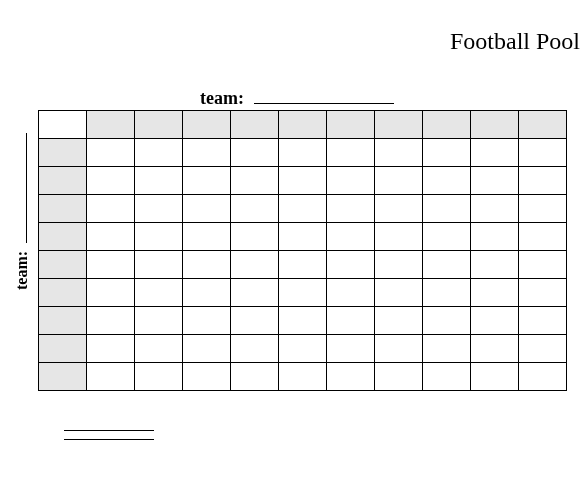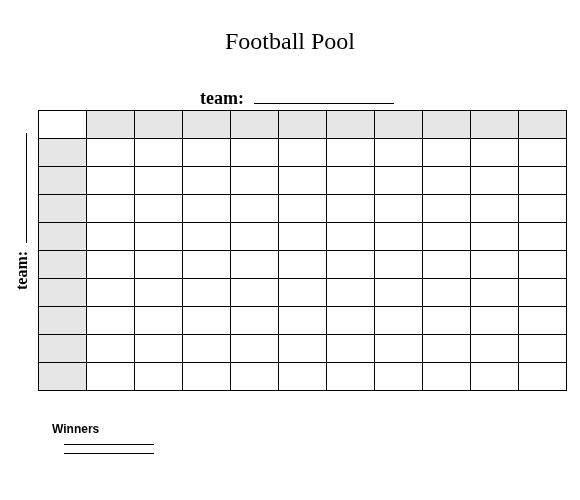--- a/index.html
+++ b/index.html
@@ -10,21 +10,21 @@
     background: #fff;
     font-family: "Times New Roman", Times, serif;
     position: relative;
     color: #000;
   }
   .title {
     position: absolute;
     top: 28px;
     left: 0;
     width: 100%;
-    text-align: center;
+    text-align: right;
     font-size: 24px;
   }
   .top-team {
     position: absolute;
     top: 87px;
     left: 200px;
     font-size: 18px;
     font-weight: bold;
   }
   .top-team .line {
@@ -241,16 +241,15 @@
           <td></td>
           <td></td>
           <td></td>
           <td></td>
         </tr>
       </tbody>
   </table>
 </div>
 
 <div class="winners-block">
-  <div class="winners-label">Winners</div>
   <div class="winner-line"></div>
   <div class="winner-line"></div>
 </div>
 
 </body></html>

